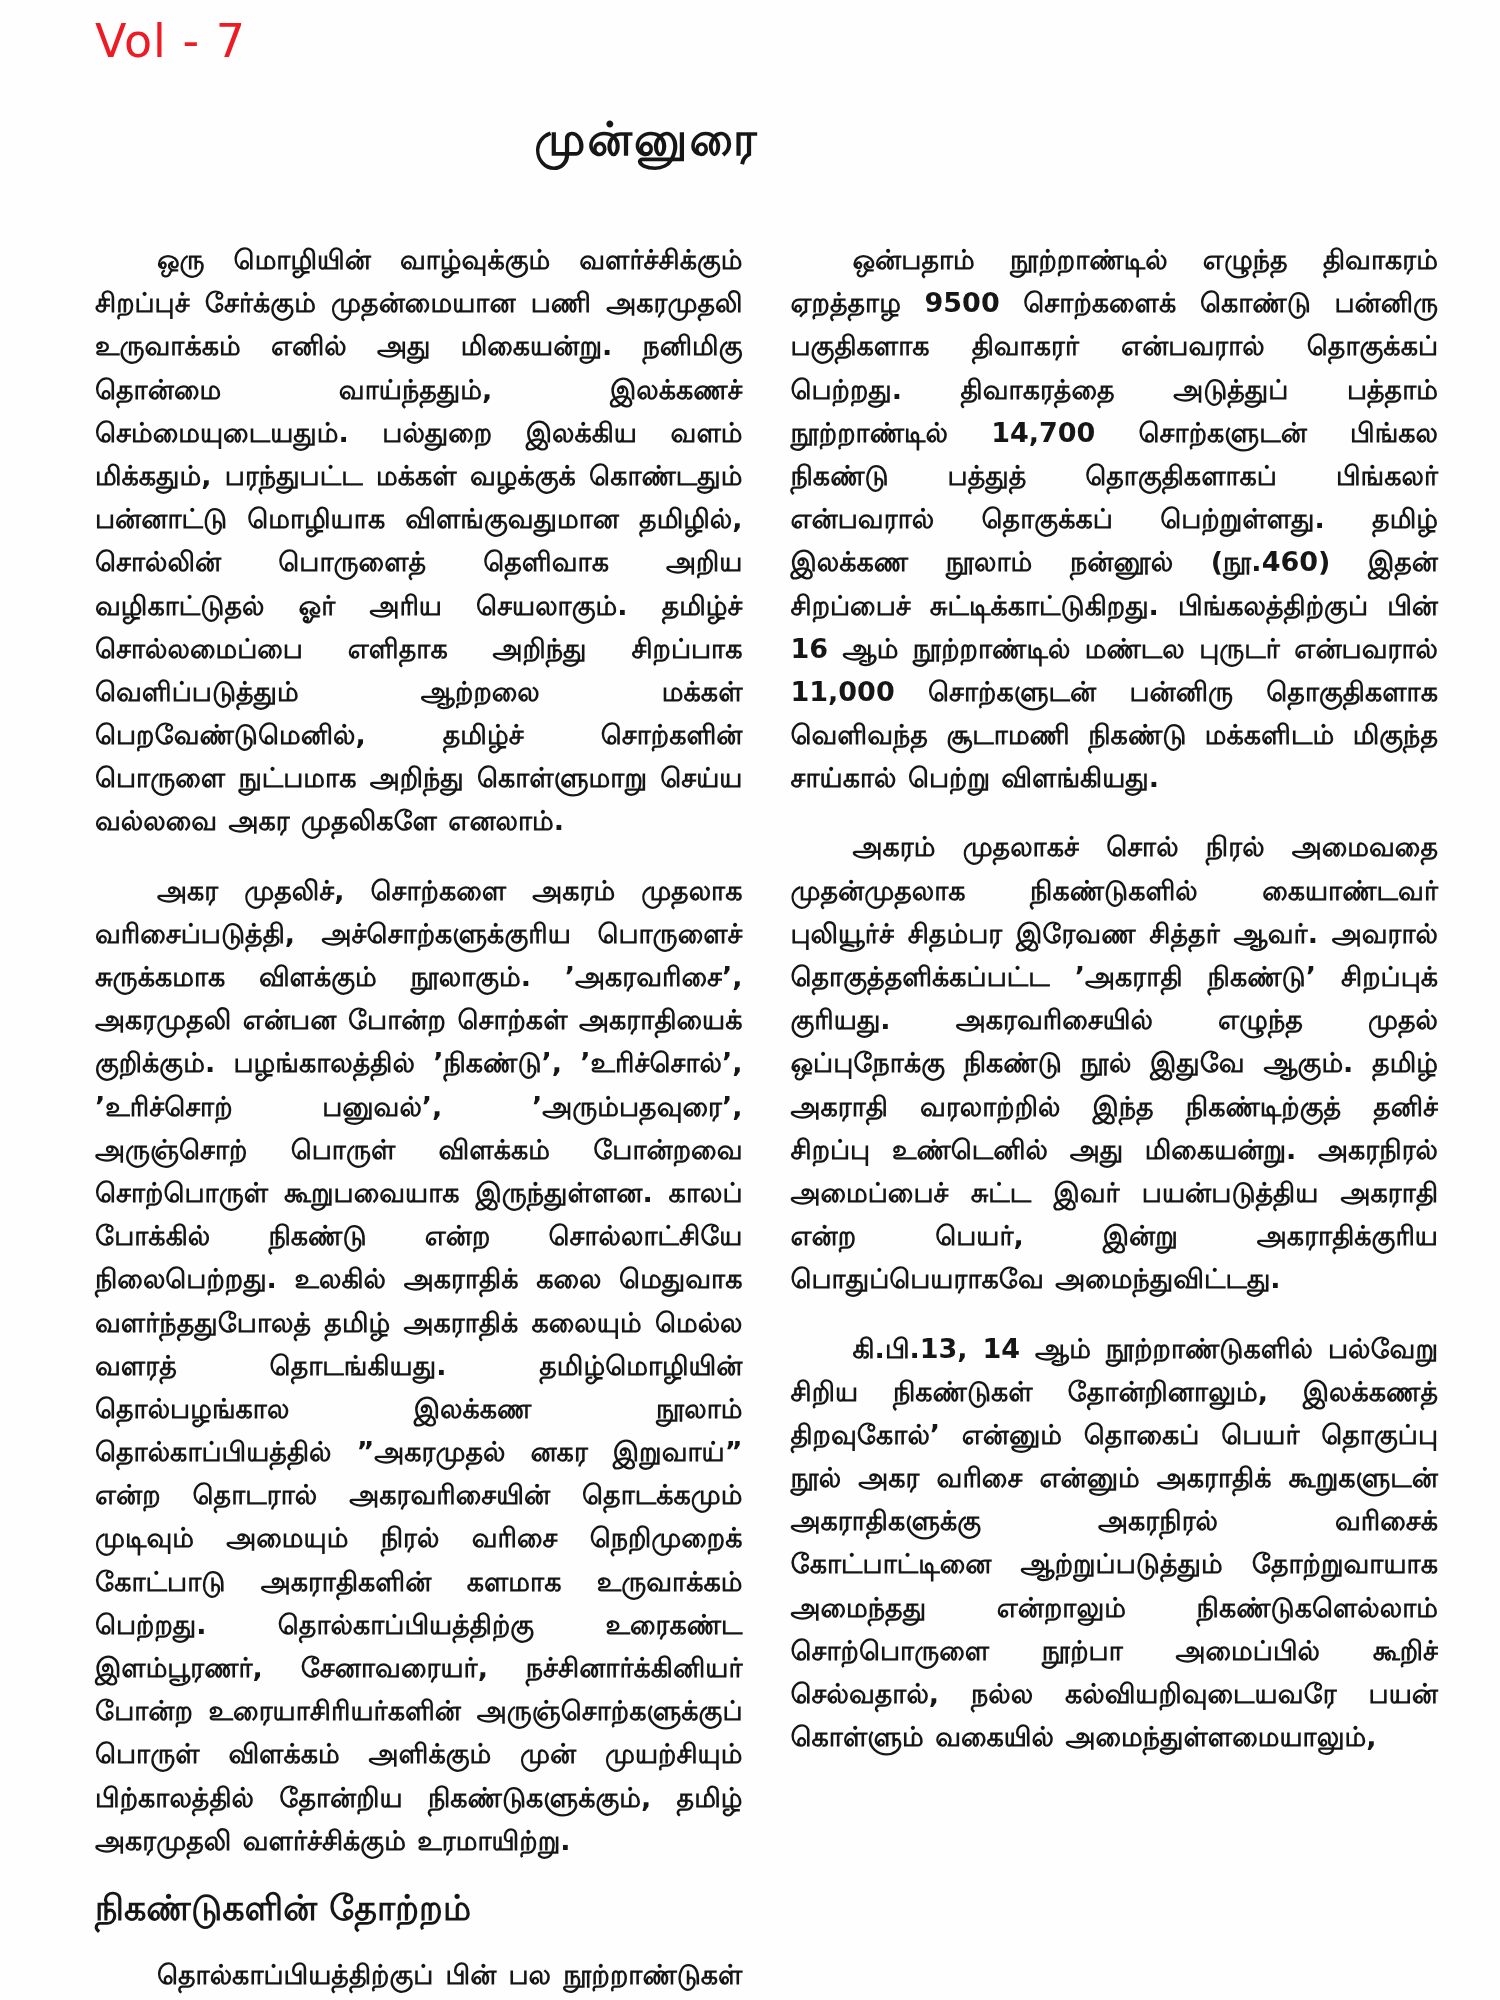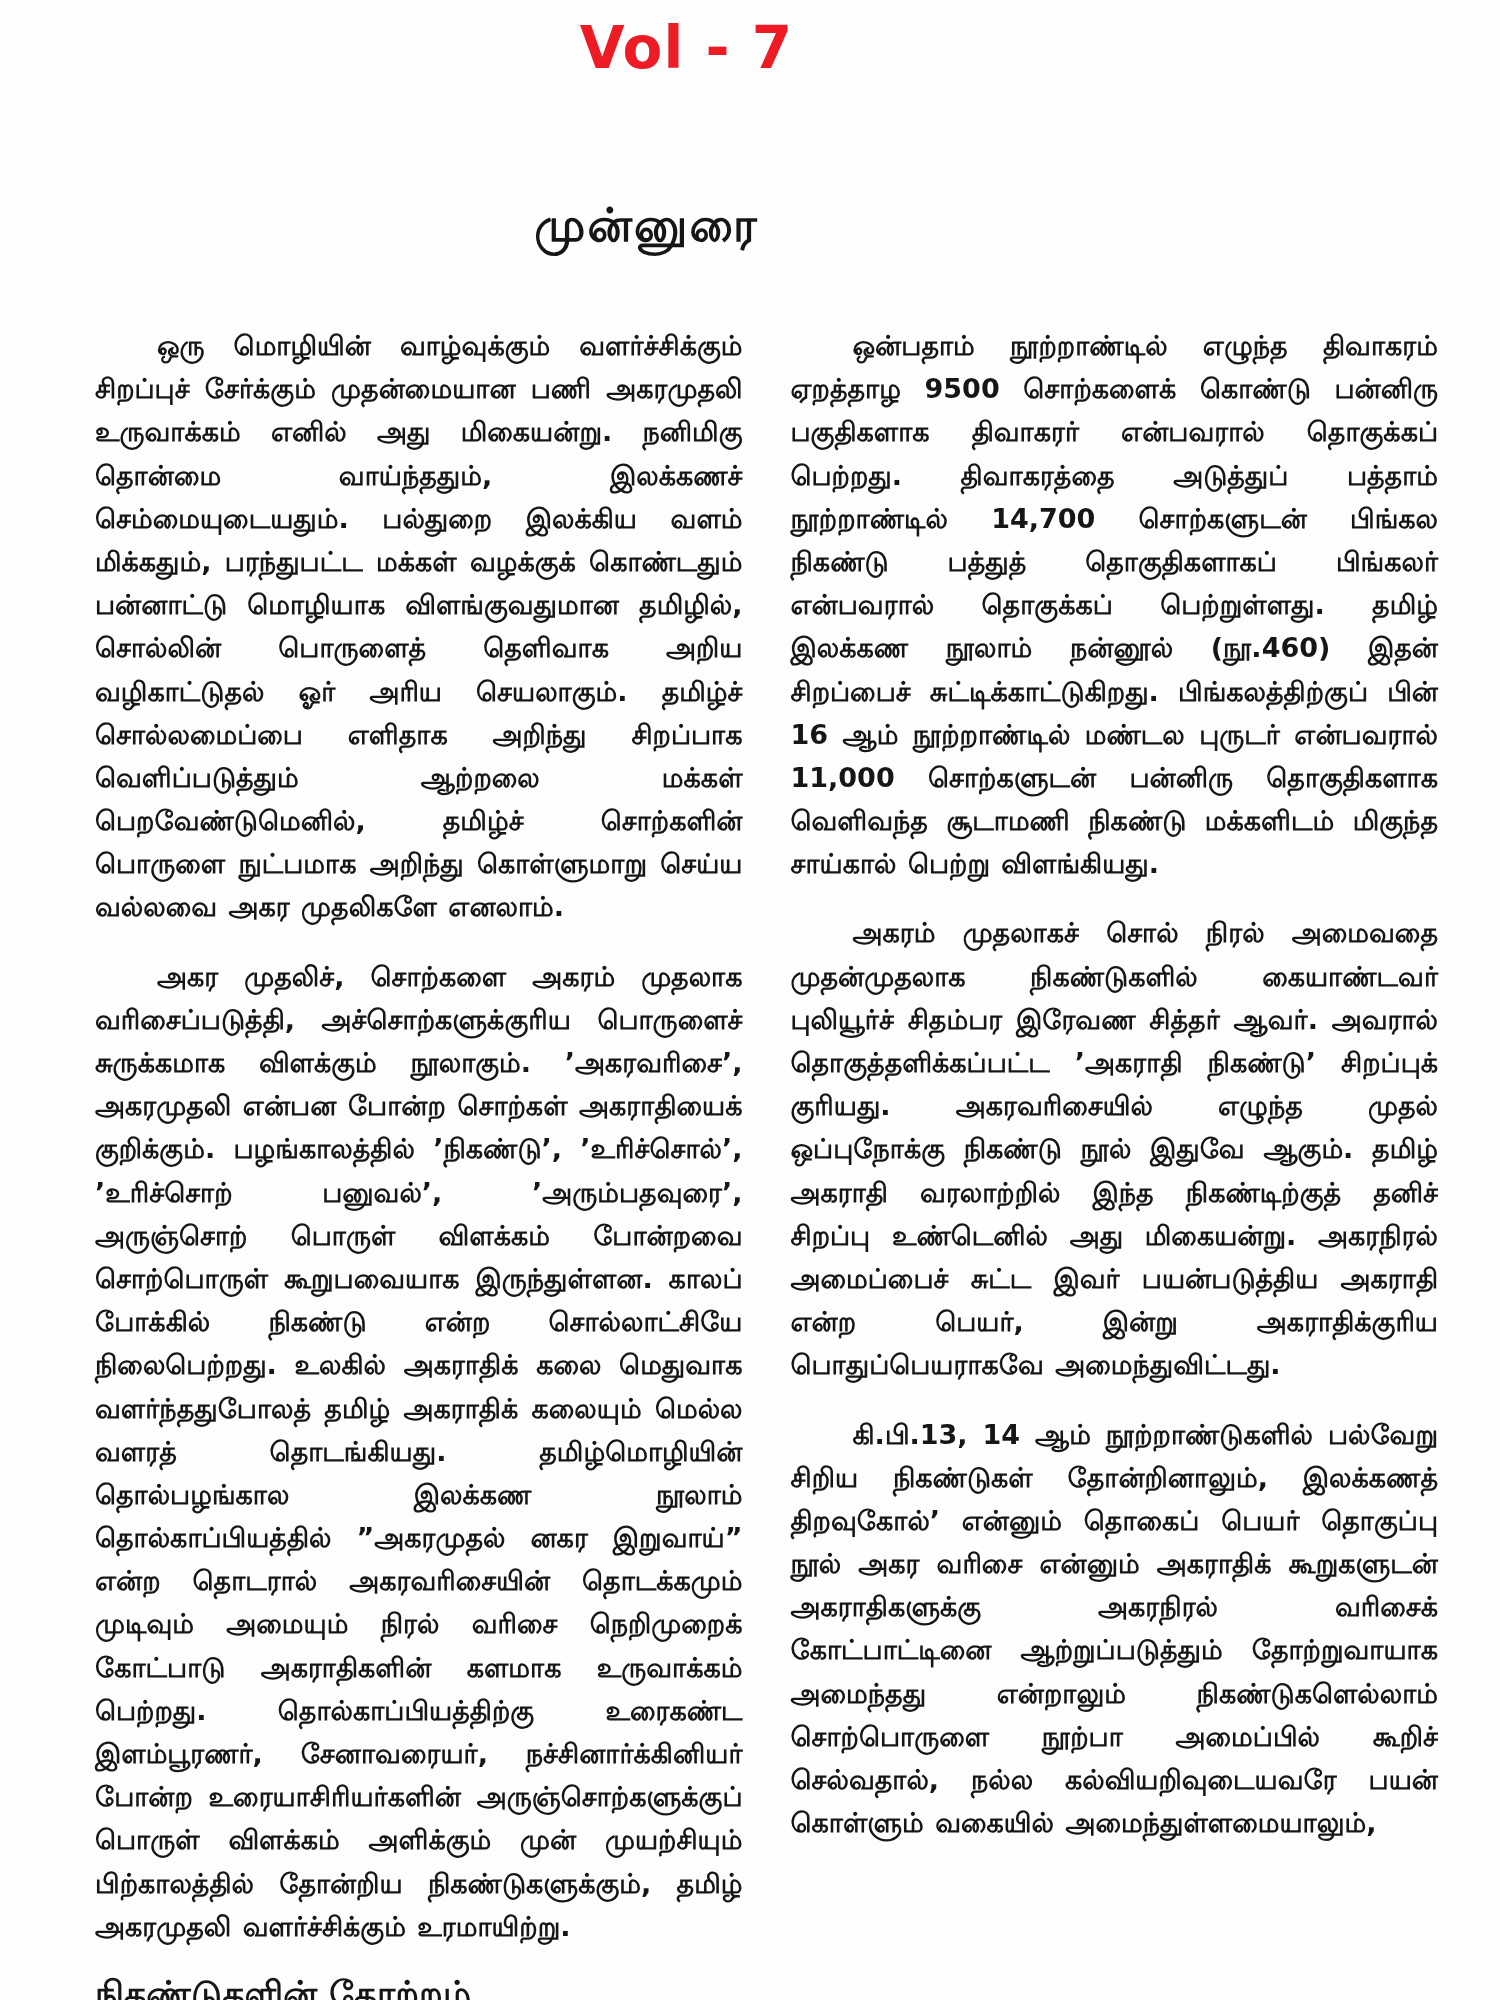--- a/index.html
+++ b/index.html
@@ -13,32 +13,32 @@
     width: 1500px;
     height: 2000px;
     margin: 0 auto;
     background: #fefefe;
     box-sizing: border-box;
     padding: 14px 62px 24px 95px;
     overflow: hidden;
     color: #161616;
   }
   .vol-header {
-    text-align: center;
-    font-size: 58px;
-    font-weight: bold;
+    text-align: left;
+    font-size: 46px;
+    font-weight: normal;
     letter-spacing: 1px;
     margin-right: 160px; 
   }
   .main-title {
     text-align: center;
     font-size: 46px;
     font-weight: bold;
     letter-spacing: 2px;
-    margin: 116px 240px 0 0;
+    margin: 44px 240px 0 0;
   }
   .columns {
     display: flex;
     gap: 48px;
     margin-top: 66px;
   }
   .col {
     flex: 1 1 0;
     min-width: 0;
   }

